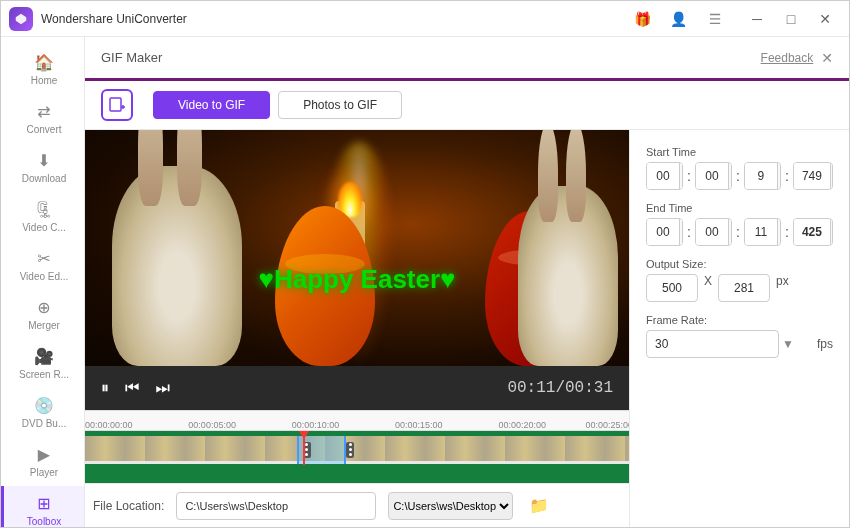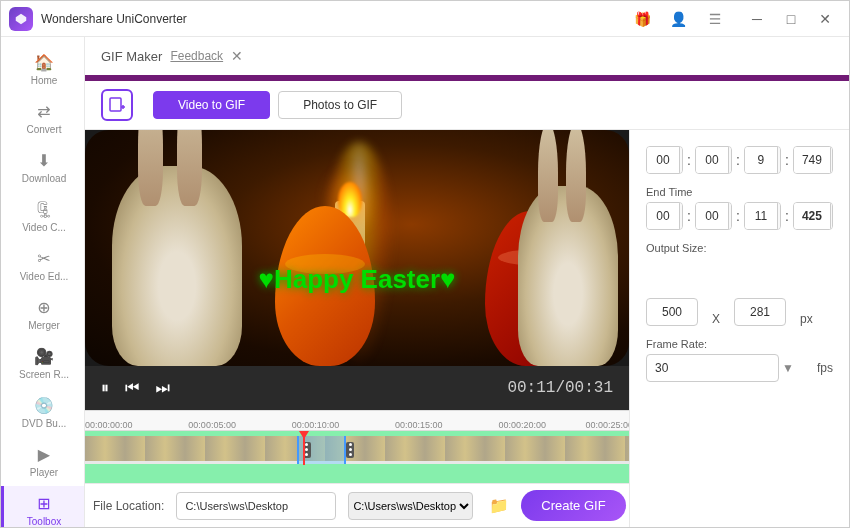--- a/index.html
+++ b/index.html
@@ -19,49 +19,49 @@
     .main-layout { display: flex; flex: 1; overflow: hidden; }
 
     
     .sidebar { width: 84px; background: #fff; border-right: 1px solid #e8e8e8; display: flex; flex-direction: column; align-items: center; padding: 8px 0; flex-shrink: 0; }
     .sidebar-item { width: 100%; display: flex; flex-direction: column; align-items: center; padding: 8px 4px; cursor: pointer; color: #888; font-size: 10px; gap: 3px; border-left: 3px solid transparent; }
     .sidebar-item.active { color: #7c3aed; border-left-color: #7c3aed; background: #f5f0ff; }
     .sidebar-icon { font-size: 16px; }
 
     
     .content-area { flex: 1; display: flex; flex-direction: column; overflow: hidden; position: relative; }
-    .gif-maker-header { height: 44px; background: #fff; display: flex; align-items: center; padding: 0 16px; border-bottom: 6px solid #701a75; justify-content: flex-start; }
+    .gif-maker-header { height: 44px; background: #fff; display: flex; align-items: center; padding: 0 16px; border-bottom: 3px solid #701a75; justify-content: space-between; }
     .gif-maker-title { font-size: 13px; color: #555; font-weight: 500; }
     .header-right { display: flex; align-items: center; gap: 8px; }
     .feedback-link { font-size: 12px; color: #888; text-decoration: underline; cursor: pointer; margin-left: 8px; }
     .close-icon-btn { cursor: pointer; color: #888; font-size: 14px; }
 
     
     .tabs-row { display: flex; align-items: center; padding: 8px 16px; background: #fff; border-bottom: 1px solid #e8e8e8; gap: 8px; }
     .add-btn { width: 32px; height: 32px; display: flex; align-items: center; justify-content: center; border: 2px solid #7c3aed; border-radius: 6px; color: #7c3aed; cursor: pointer; font-size: 16px; margin-right: 12px; }
     .tab-btn { padding: 6px 24px; border: 1px solid #ccc; border-radius: 4px; cursor: pointer; font-size: 12px; background: #fff; color: #333; }
     .tab-btn.active { background: #7c3aed; color: #fff; border-color: #7c3aed; }
 
     
     .main-content-row { display: flex; flex: 1; overflow: hidden; }
 
     
     .video-area { flex: 1; display: flex; flex-direction: column; overflow: hidden; background: #1a1a1a; }
     .video-preview { flex: 1; position: relative; overflow: hidden; max-height: 260px; }
-    .video-bg { width: 100%; height: 100%; background: radial-gradient(ellipse at 60% 40%, #8b3a00 0%, #3d1a00 40%, #1a0a00 70%, #0d0500 100%); position: relative; overflow: hidden; display: flex; align-items: center; justify-content: center; border-radius: 24px; }
+    .video-bg { width: 100%; height: 100%; background: radial-gradient(ellipse at 60% 40%, #8b3a00 0%, #3d1a00 40%, #1a0a00 70%, #0d0500 100%); position: relative; overflow: hidden; display: flex; align-items: center; justify-content: center; }
     .easter-text { position: absolute; bottom: 30%; left: 50%; transform: translateX(-50%); font-size: 26px; font-weight: bold; color: #00dd00; text-shadow: 0 0 8px #00aa00; white-space: nowrap; font-family: Arial, sans-serif; }
     .easter-heart { color: #00dd00; }
 
     
     .playback-controls { height: 44px; background: #2a2a2a; display: flex; align-items: center; padding: 0 16px; gap: 16px; }
     .ctrl-btn { background: none; border: none; color: #fff; cursor: pointer; font-size: 16px; display: flex; align-items: center; justify-content: center; }
     .time-display { margin-left: auto; font-size: 16px; color: #ccc; font-family: Liberation Mono, monospace; }
 
     
-    .timeline { height: 73px; background: #86efac; position: relative; border-top: 1px solid #ddd; }
+    .timeline { height: 73px; background: #15803d; position: relative; border-top: 1px solid #ddd; }
     .timeline-track { height: 30px; background: #e0e0e0; margin: 5px 0 0 0; position: relative; }
     .timeline-ruler { height: 20px; background: #f8f8f8; display: flex; align-items: center; position: relative; border-bottom: 1px solid #ddd; }
     .timeline-tick { position: absolute; bottom: 0; font-size: 9px; color: #888; white-space: nowrap; }
     .timeline-filmstrip { height: 25px; background: linear-gradient(90deg, #8b6914 0%, #c4921e 20%, #8b6914 40%, #c4921e 60%, #8b6914 80%, #c4921e 100%); }
 
     
     .bottom-bar { height: 44px; background: #fff; display: flex; align-items: center; padding: 0 8px; gap: 12px; border-top: 1px solid #e8e8e8; }
     .file-location-label { font-size: 12px; color: #555; white-space: nowrap; }
     .file-location-input { flex: 1; max-width: 200px; height: 28px; border: 1px solid #ccc; border-radius: 4px; padding: 0 8px; font-size: 11px; color: #333; }
     .folder-icon { color: #f59e0b; cursor: pointer; font-size: 16px; margin-left: 4px; }
@@ -70,21 +70,21 @@
     
     .right-panel { width: 220px; background: #fff; border-left: 1px solid #e8e8e8; padding: 16px; flex-shrink: 0; display: flex; flex-direction: column; gap: 12px; }
     .field-group { display: flex; flex-direction: column; gap: 4px; }
     .field-label { font-size: 11px; color: #555; }
     .time-row { display: flex; align-items: center; gap: 4px; }
     .time-spinner { display: flex; align-items: center; border: 1px solid #ccc; border-radius: 4px; overflow: hidden; }
     .time-val { width: 32px; height: 26px; text-align: center; border: none; font-size: 12px; color: #333; background: #fff; outline: none; }
     .spin-btns { display: flex; flex-direction: column; background: #f8f8f8; border-left: 1px solid #ccc; }
     .spin-btn { width: 14px; height: 13px; display: flex; align-items: center; justify-content: center; cursor: pointer; font-size: 8px; color: #666; border: none; background: none; line-height: 1; }
     .colon { font-size: 14px; color: #555; }
-    .output-size-row { display: flex; align-items: flex-end; gap: 14px; margin-top: 40px; }
+    .output-size-row { display: flex; align-items: flex-start; gap: 6px; }
     .size-input { width: 52px; height: 28px; border: 1px solid #ccc; border-radius: 4px; text-align: center; font-size: 12px; color: #333; }
     .px-label { font-size: 12px; color: #555; }
     .x-label { font-size: 12px; color: #555; }
     .fps-row { display: flex; align-items: center; gap: 23px; }
     .fps-select { flex: 1; height: 28px; border: 1px solid #ccc; border-radius: 4px; padding: 0 8px; font-size: 12px; color: #333; background: #fff; appearance: none; }
     .fps-label { font-size: 12px; color: #555; }
 
     
     .title-icons { display: flex; align-items: center; gap: 8px; margin-right: 12px; }
     .title-icon { width: 28px; height: 28px; display: flex; align-items: center; justify-content: center; cursor: pointer; font-size: 14px; color: #888; }
@@ -267,28 +267,28 @@
             </div>
           </div>
 
           <div class="bottom-bar">
             <span class="file-location-label">File Location:</span>
             <input type="text" class="file-location-input" value="C:\Users\ws\Desktop" style="">
             <select style="height:28px; border:1px solid #ccc; border-radius:4px; font-size:11px;">
               <option>C:\Users\ws\Desktop</option>
             </select>
             <span class="folder-icon">📁</span>
-            <button class="create-gif-btn">Create GIF</button>
           </div>
 
         </div>
 
         <div class="right-panel">
 
           <div class="field-group">
+            <span class="field-label">Start Time</span>
             <div class="time-row">
               <div class="time-spinner">
                 <input type="text" class="time-val" value="00" style="">
                 <div class="spin-btns">
                   <button class="spin-btn">▲</button>
                   <button class="spin-btn">▼</button>
                 </div>
               </div>
               <span class="colon">:</span>
               <div class="time-spinner">

